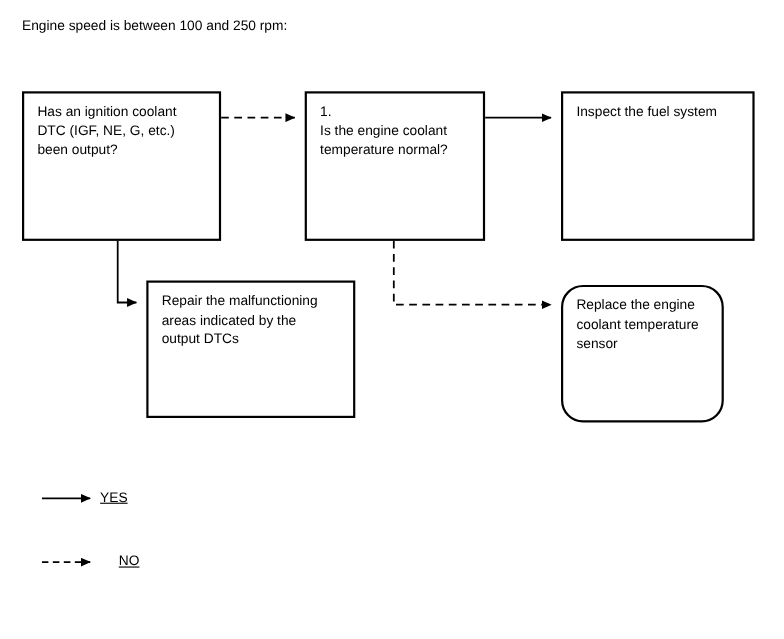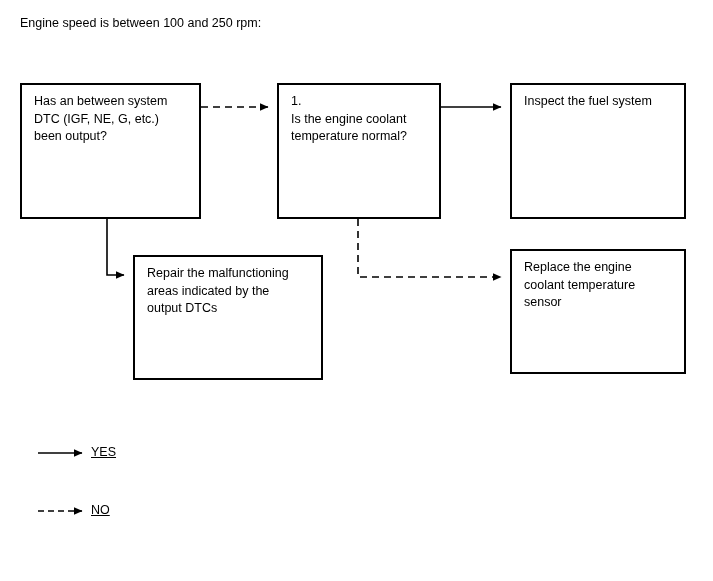--- a/index.html
+++ b/index.html
@@ -46,21 +46,21 @@
     font-size: 12.5px;
     line-height: 17.5px;
     color: #000;
     white-space: pre-line;
   }
   
   #node-ignition-dtc   { left: 20px;  top: 83px;  width: 181px; height: 136px; }
   #node-coolant-temp   { left: 277px; top: 83px;  width: 164px; height: 136px; }
   #node-inspect-fuel   { left: 510px; top: 83px;  width: 176px; height: 136px; }
   #node-repair-dtc     { left: 133px; top: 255px; width: 190px; height: 125px; }
-  #node-replace-sensor { left: 510px; top: 249px; width: 176px; height: 125px; }
+  #node-replace-sensor { left: 510px; top: 259px; width: 148px; height: 125px; border-radius: 20px; }
 
   svg.connectors {
     position: absolute;
     left: 0; top: 0;
     width: 713px;
     height: 581px;
     pointer-events: none;
   }
   svg.legend-svg {
     position: absolute;
@@ -69,21 +69,21 @@
   #legend-yes-svg { left: 38px; top: 443px; width: 56px; height: 20px; }
   #legend-no-svg  { left: 38px; top: 501px; width: 56px; height: 20px; }
   .legend-label {
     position: absolute;
     font-size: 12.5px;
     line-height: 15px;
     color: #000;
     text-decoration: underline;
   }
   #legend-yes-label { left: 91px; top: 445px; }
-  #legend-no-label  { left: 91px; top: 503px; }
+  #legend-no-label  { left: 108px; top: 503px; }
 </style>
 </head>
 <body>
 
 <div id="diagram-root">
 
   <div class="heading">Engine speed is between 100 and 250 rpm:</div>
 
   <svg class="connectors" viewBox="0 0 713 581" xmlns="http://www.w3.org/2000/svg">
     <defs>
@@ -107,21 +107,21 @@
       <line x1="441" y1="107" x2="501" y2="107" stroke="#000000" stroke-width="1.6" marker-end="url(#arrowhead)"></line>
     </g>
 
      replace_sensor --&gt;
     <g>
       <path d="M358,219 L358,277 L501,277" stroke="#000000" stroke-width="1.6" fill="none" stroke-dasharray="7,5" marker-end="url(#arrowhead)"></path>
     </g>
   </svg>
 
   <div class="node" id="node-ignition-dtc">
-    <div class="node-text">Has an between system
+    <div class="node-text">Has an ignition coolant
 DTC (IGF, NE, G, etc.)
 been output?</div>
   </div>
 
   <div class="node" id="node-coolant-temp">
     <div class="node-text">1.
 Is the engine coolant
 temperature normal?</div>
   </div>
 

